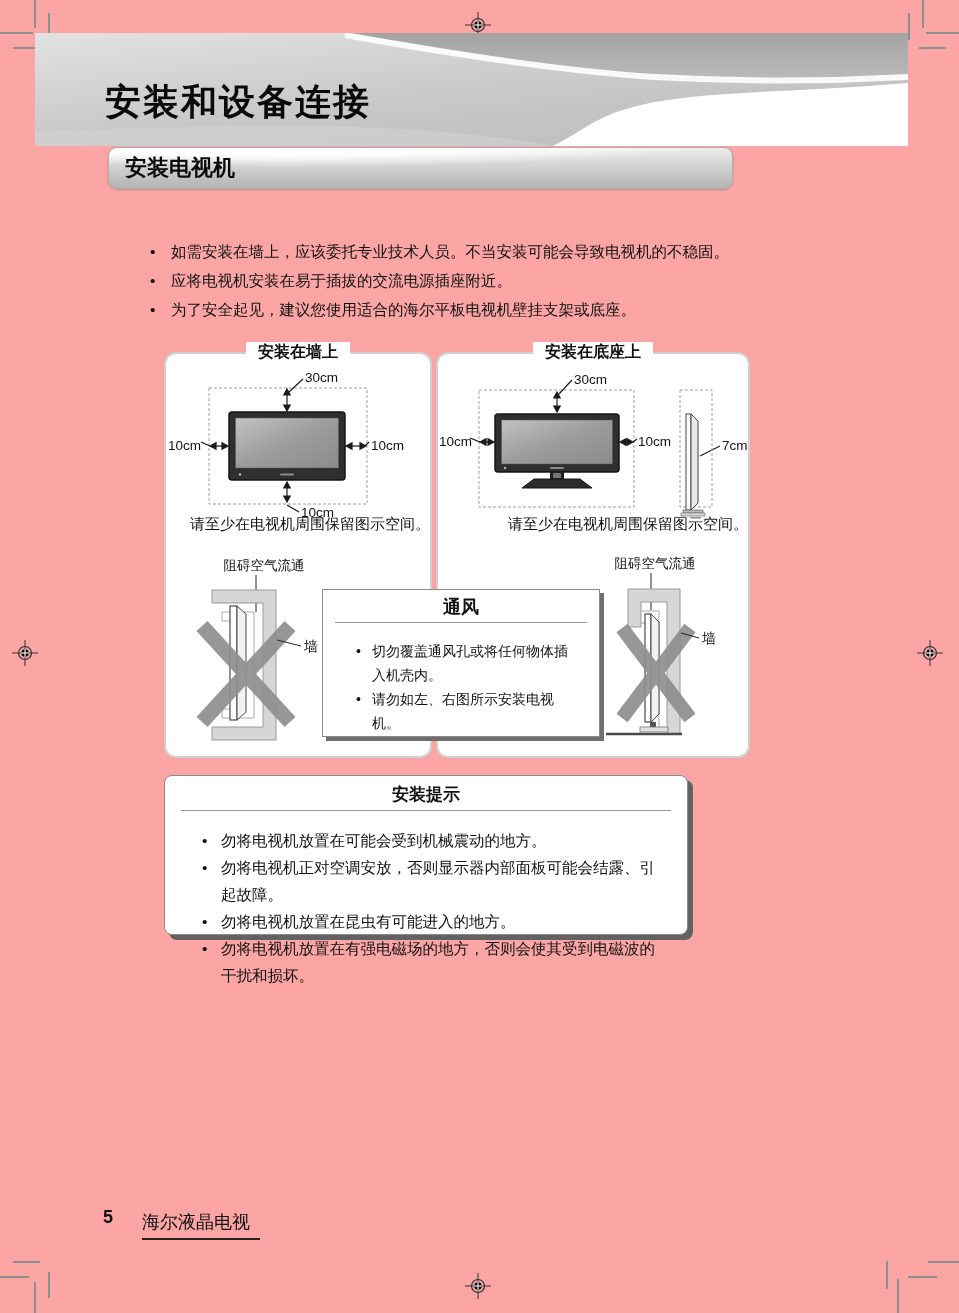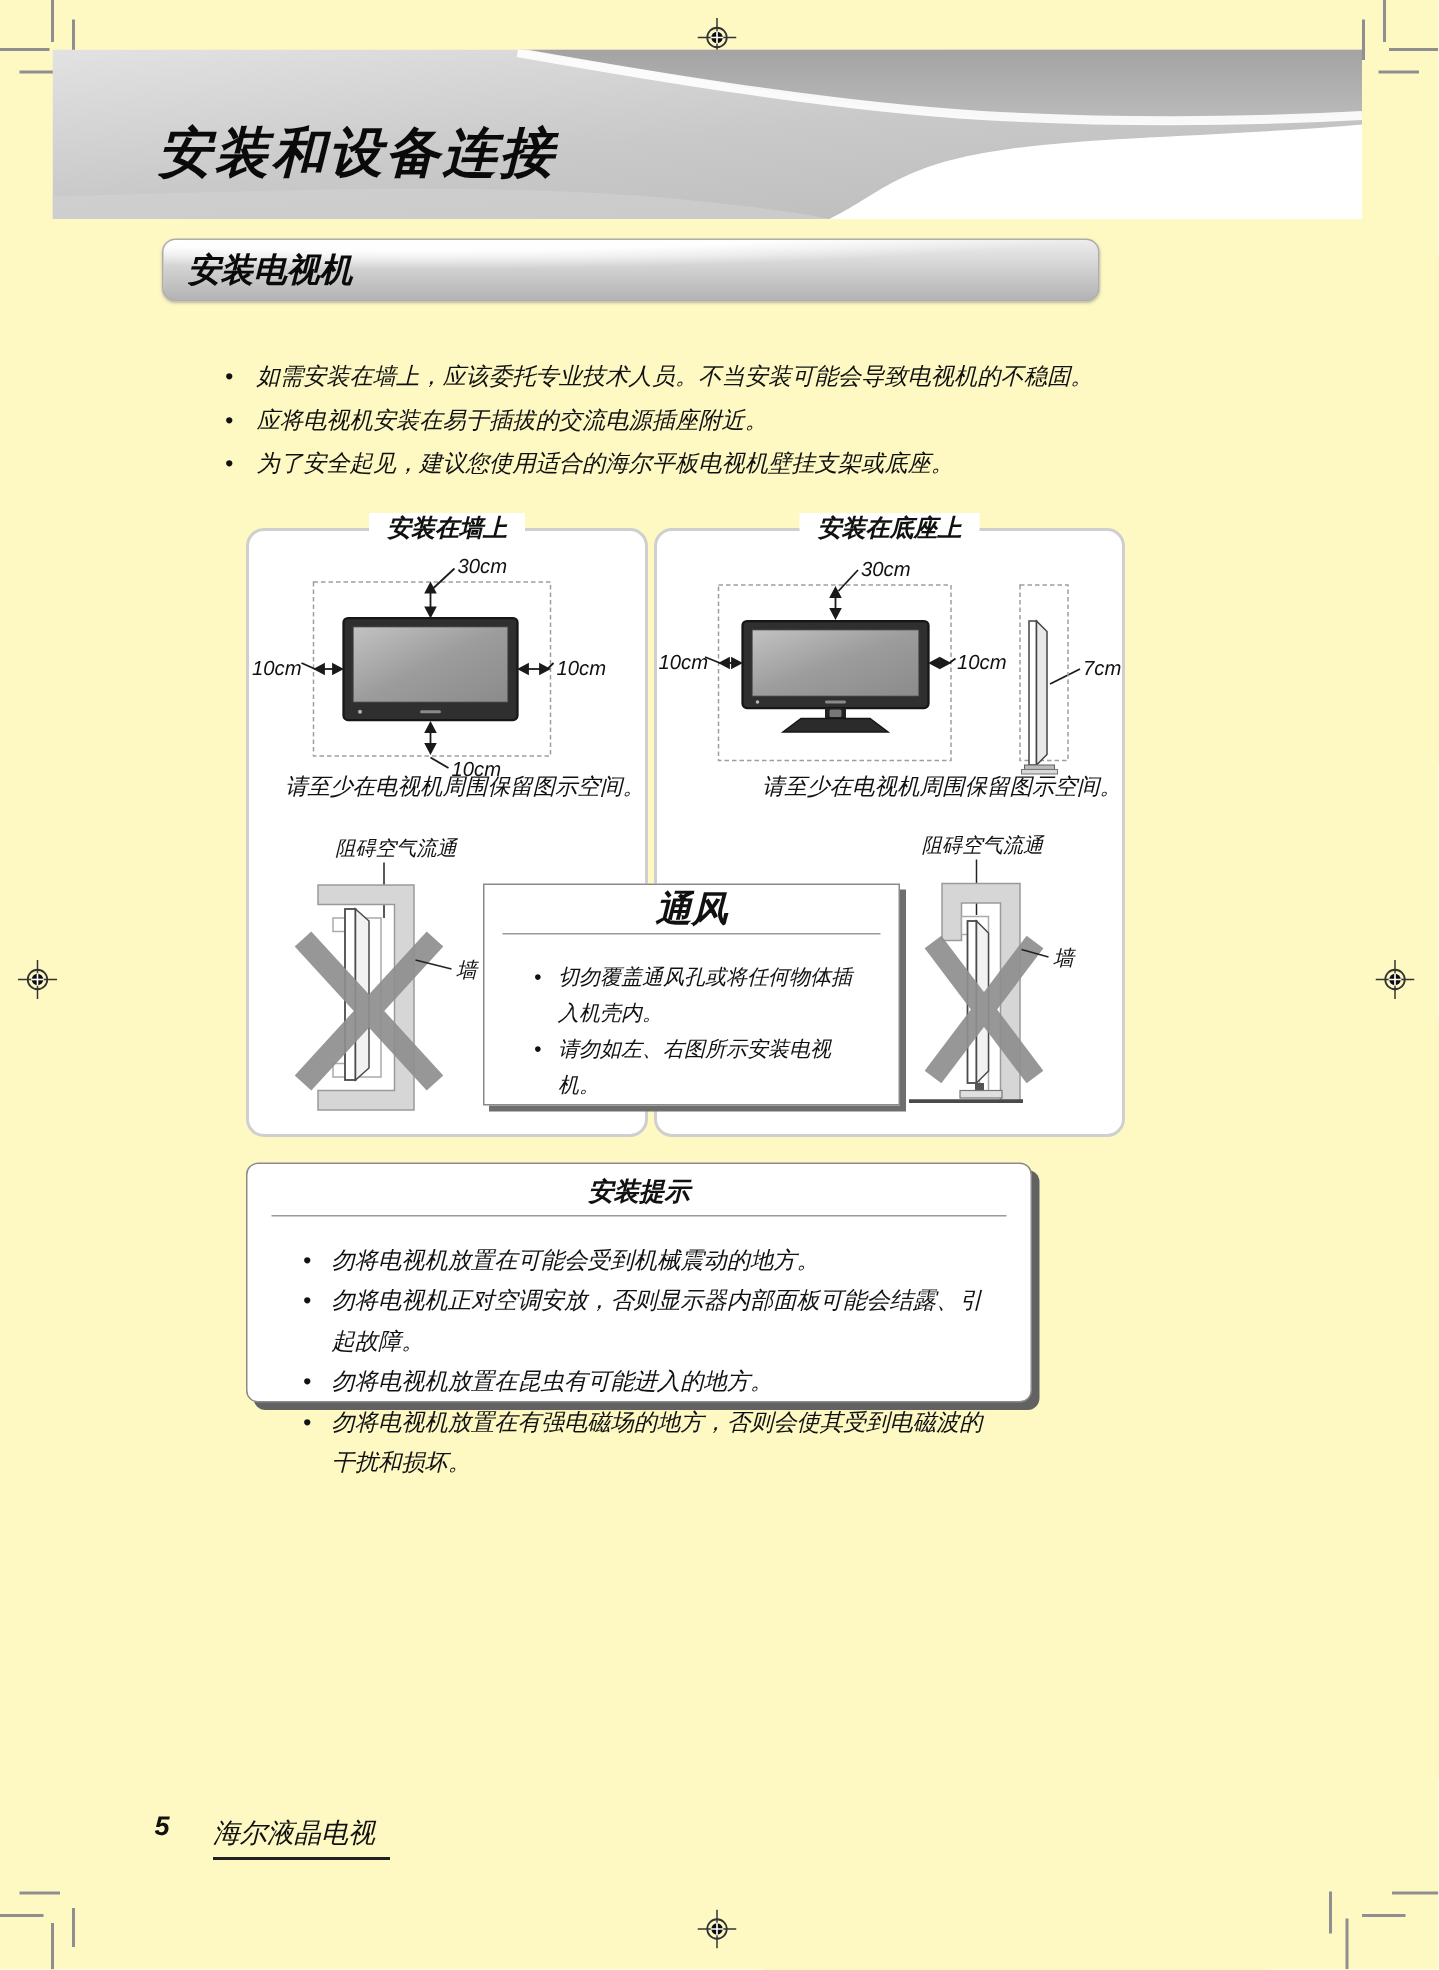--- a/index.html
+++ b/index.html
@@ -1,35 +1,35 @@
 <!DOCTYPE html>
 <html><head>
 <meta charset="utf-8">
 <style>
   html,body{margin:0;padding:0;background:#fff;}
-  .page{position:relative;width:959px;height:1313px;background:#fef9c3;overflow:hidden;
-        font-family:"Liberation Sans","DejaVu Sans",sans-serif;color:#111;font-style:italic;}
+  .page{position:relative;width:959px;height:1313px;background:#fca5a5;overflow:hidden;
+        font-family:"Liberation Sans","DejaVu Sans",sans-serif;color:#111;}
 
   
   .crop{position:absolute;background:#8f8f8f;}
 
   
   .regmark{position:absolute;width:26px;height:26px;}
 
   
   .band{position:absolute;left:35px;top:33px;width:873px;height:113px;}
   .page-title{position:absolute;left:105px;top:78px;font-size:36px;font-weight:bold;
               letter-spacing:2px;color:#0a0a0a;white-space:nowrap;}
 
   .section-bar{position:absolute;left:108px;top:147px;width:625px;height:42px;
       border-radius:9px;border:1px solid #adadad;box-sizing:border-box;
       background:
         radial-gradient(130% 150% at 28% -45%, rgba(255,255,255,.95) 42%, rgba(255,255,255,0) 62%),
         linear-gradient(#ededed, #cdcdcd 55%, #b3b3b3);
-      box-shadow:0 1px 2px rgba(120,120,120,.5);margin-top:12px;}
+      box-shadow:0 1px 2px rgba(120,120,120,.5);}
   .section-bar-label{position:absolute;left:16px;top:0;line-height:40px;
       font-size:22px;font-weight:bold;color:#0a0a0a;}
 
   
   .intro{position:absolute;left:128px;top:221px;width:748px;font-size:15.5px;}
   .intro ul,.boxed ul{list-style:none;margin:16px;padding:0;}
   .intro li{position:relative;padding-left:27px;line-height:29px;}
   .intro li::before{content:"•";position:absolute;left:6px;top:0;}
 
   
@@ -47,21 +47,21 @@
   .xdiag-stand{left:160px;}
   svg text{font-family:"Liberation Sans","DejaVu Sans",sans-serif;fill:#111;}
 
   
   .boxed{position:absolute;background:#fff;border:1px solid #8a8a8a;box-sizing:border-box;}
   .vent-box{left:322px;top:589px;width:278px;height:148px;z-index:6;
             box-shadow:4px 4px 0 #6e6e6e;padding:5px 12px 6px;}
   .tips-box{left:164px;top:775px;width:524px;height:160px;border-radius:8px;
             box-shadow:5px 5px 0 #626262;padding:7px 16px 6px;z-index:3;}
   .box-title{text-align:center;font-weight:bold;}
-  .vent-box .box-title{font-size:24px;line-height:24px;}
+  .vent-box .box-title{font-size:18px;line-height:24px;}
   .tips-box .box-title{font-size:17px;line-height:24px;}
   .box-rule{border:none;border-top:1px solid #9a9a9a;margin:3px 0 7px;}
   .vent-box li{position:relative;padding-left:21px;line-height:24px;font-size:14px;}
   .vent-box li::before{content:"•";position:absolute;left:5px;top:0;}
   .tips-box li{position:relative;padding-left:24px;line-height:27px;font-size:15.5px;}
   .tips-box li::before{content:"•";position:absolute;left:5px;top:0;}
 
   
   .page-number{position:absolute;left:103px;top:1207px;font-size:18px;font-weight:bold;}
   .brand{position:absolute;left:142px;top:1210px;font-size:18px;

